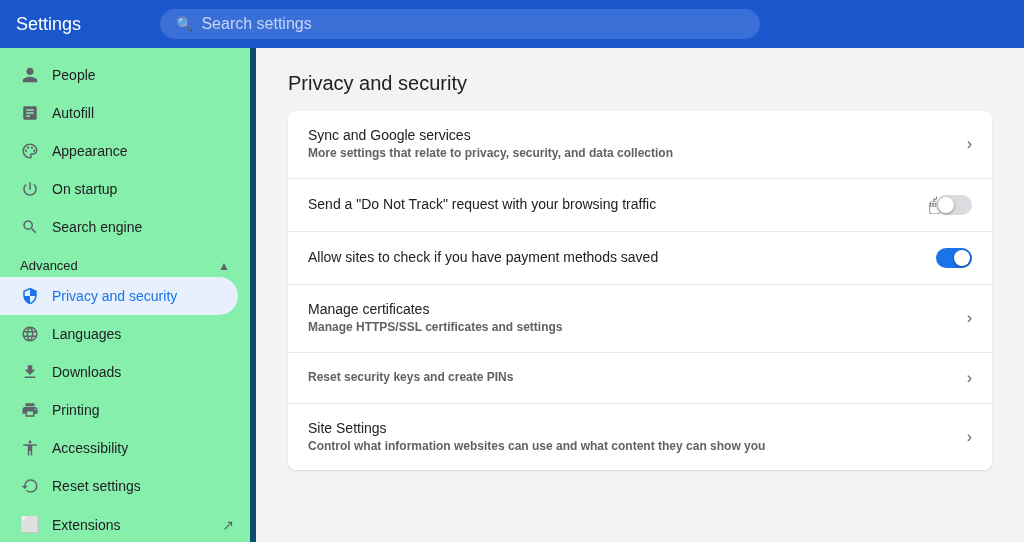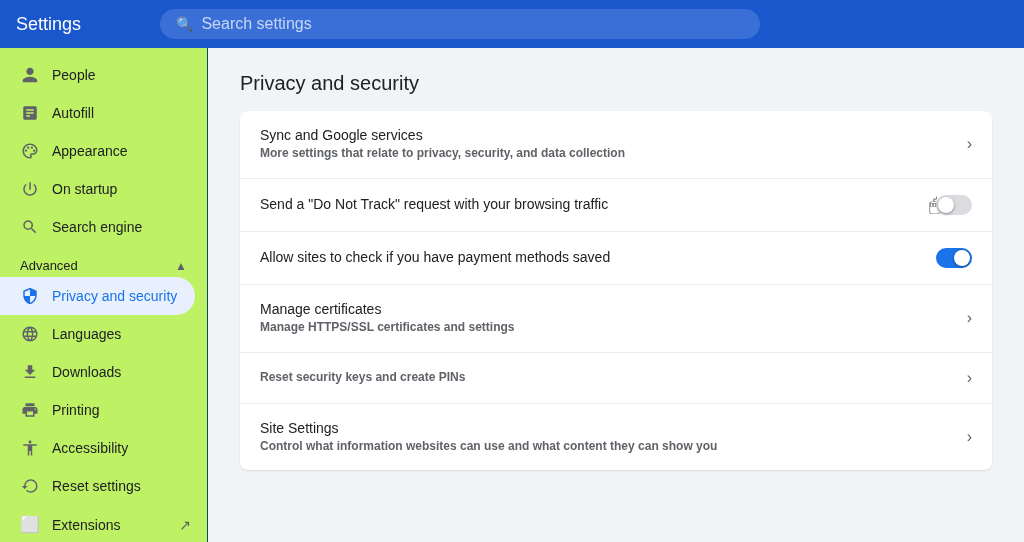--- a/index.html
+++ b/index.html
@@ -47,25 +47,25 @@
 
     
     .main-content {
       display: flex;
       flex: 1;
       overflow: hidden;
     }
 
     
     .sidebar {
-      width: 208px;
-      background: #bef264;
+      width: 256px;
+      background: #86efac;
       overflow-y: auto;
       flex-shrink: 0;
-      border-right: 1px solid #0c4a6e;
+      border-right: 6px solid #0c4a6e;
       padding: 8px 0;
     }
     .sidebar-item {
       display: flex;
       align-items: center;
       padding: 10px 16px 10px 20px;
       cursor: pointer;
       border-radius: 0 24px 24px 0;
       margin-right: 12px;
       color: #202124;

